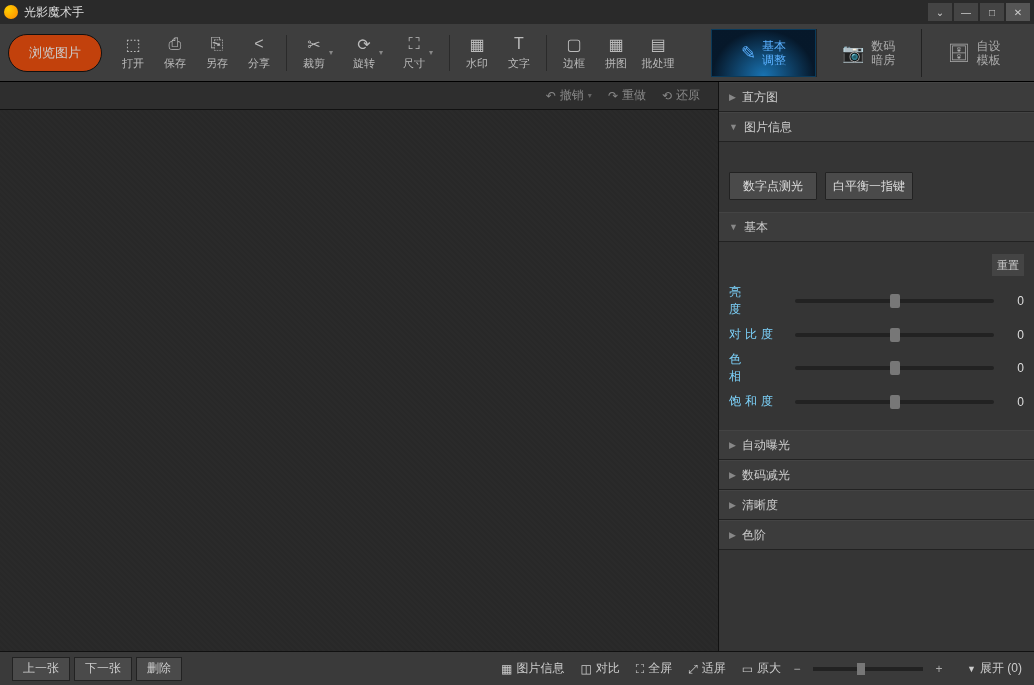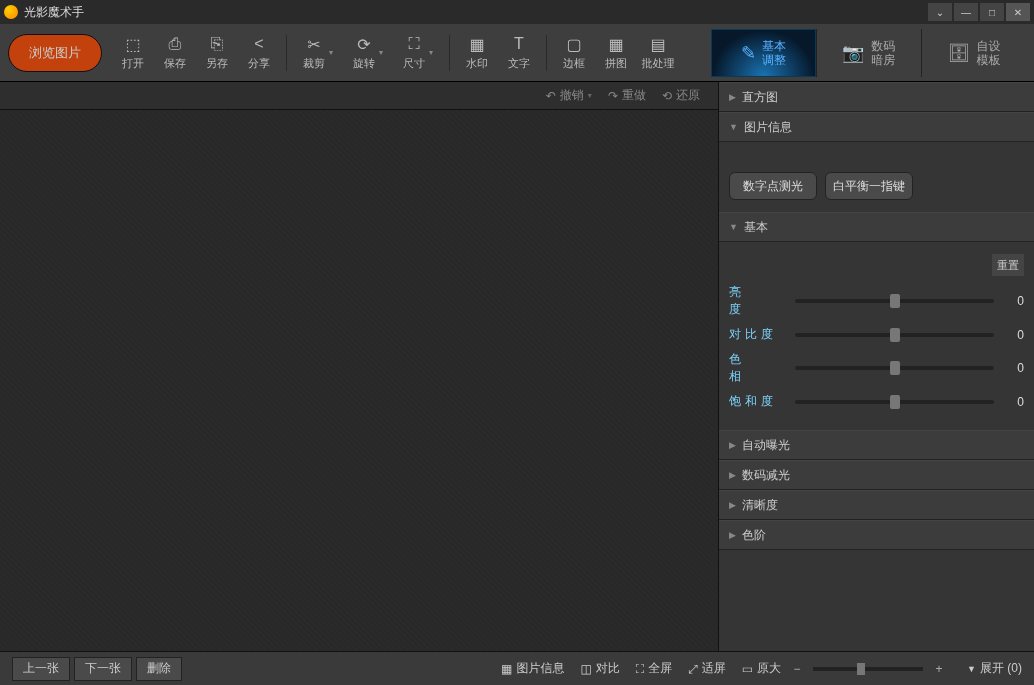--- a/index.html
+++ b/index.html
@@ -39,21 +39,21 @@
 
 
 .rpanel { width: 316px; background: #353535; border-left: 1px solid #111; overflow-y: auto; font-size: 12px; }
 .rpanel::-webkit-scrollbar { width: 10px; }
 .rpanel::-webkit-scrollbar-thumb { background: #555; }
 .section-hdr { height: 30px; display: flex; align-items: center; padding: 0 10px; background: #3c3c3c; border-top: 1px solid #444; border-bottom: 1px solid #222; cursor: pointer; color: #ccc; }
 .section-hdr .tri { font-size: 9px; margin-right: 6px; color: #888; }
 .section-body { padding: 12px 10px; }
 .btn-grid { display: flex; flex-wrap: wrap; gap: 8px; }
 .pbtn { min-width: 82px; height: 28px; background: #4a4a4a; border: 1px solid #222; display: flex; align-items: center; justify-content: center; font-size: 12px; color: #ddd; cursor: pointer; border-radius: 1px; }
-.pbtn.wide { min-width: 88px; border-radius: 6px; }
+.pbtn.wide { min-width: 88px; }
 .reset-row { display: flex; justify-content: flex-end; margin-bottom: 8px; }
 .reset-btn { width: 32px; height: 22px; background: #444; font-size: 11px; display: flex; align-items: center; justify-content: center; cursor: pointer; color: #ccc; }
 .slider-row { display: flex; align-items: center; margin: 8px 0; }
 .slider-row .slabel { width: 56px; letter-spacing: 6px; color: #7dd3fc; font-size: 12px; }
 .slider-row .strack { flex: 1; height: 4px; background: #222; border-radius: 2px; position: relative; margin: 0 10px; }
 .slider-row .sthumb { position: absolute; left: 50%; top: -5px; width: 10px; height: 14px; background: #777; border-radius: 2px; transform: translateX(-50%); }
 .slider-row .sval { width: 20px; text-align: right; color: #ddd; }
 
 
 .bottombar { height: 34px; background: #3a3a3a; display: flex; align-items: center; padding: 0 12px; font-size: 12px; color: #ccc; border-top: 1px solid #111; }

